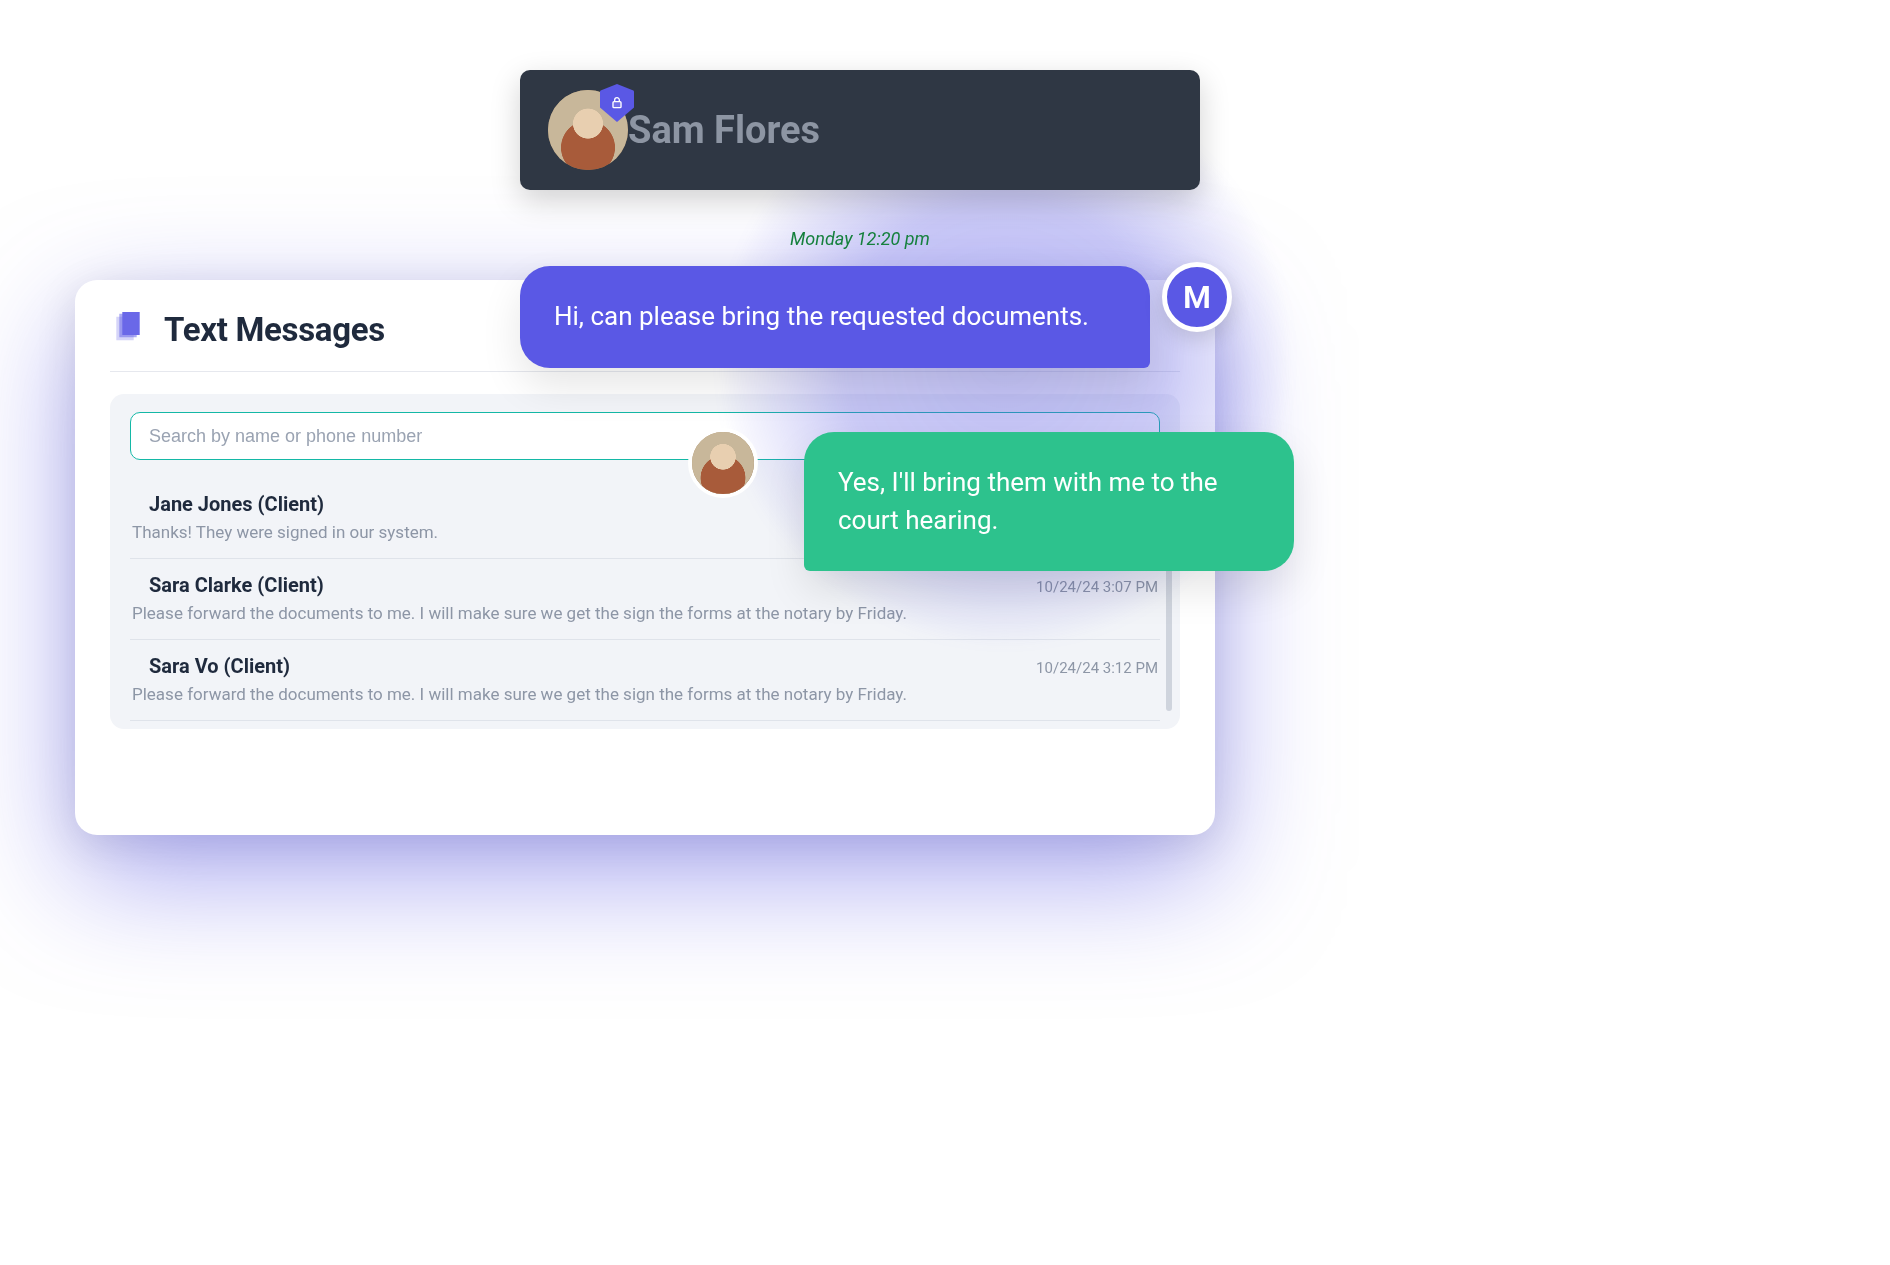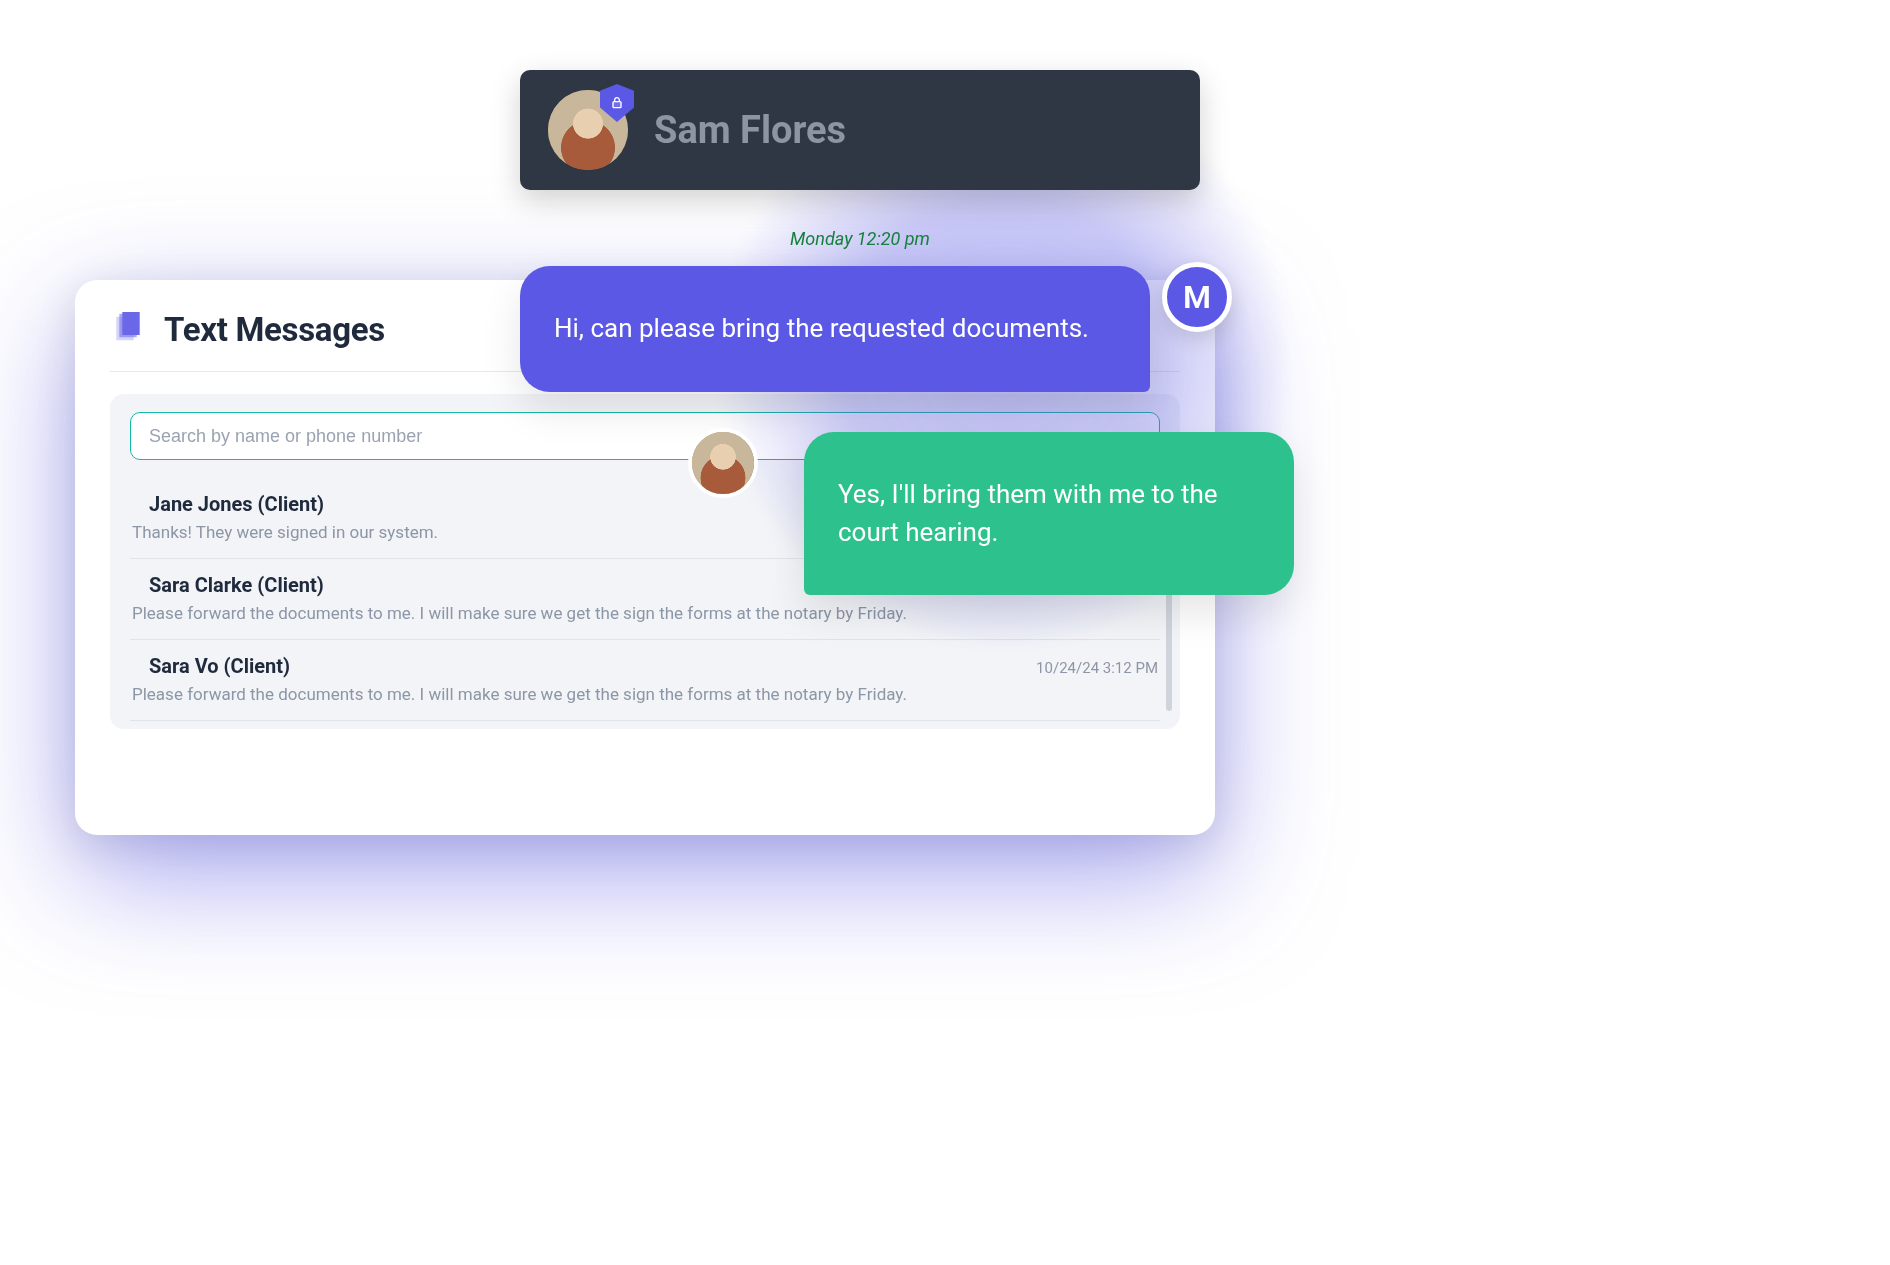--- a/index.html
+++ b/index.html
@@ -107,21 +107,20 @@
   
   .contact-bar {
     position: absolute;
     left: 520px; top: 70px;
     width: 680px; height: 120px;
     background: #2f3744;
     border-radius: 10px;
     display: flex;
     align-items: center;
     padding: 0 28px;
-    gap: 26px;
     z-index: 8;
     box-shadow: 0 10px 30px rgba(0,0,0,0.18);
   }
   .avatar-lg {
     position: relative;
     width: 80px; height: 80px;
     border-radius: 50%;
     background: linear-gradient(135deg,#bda27a,#8d6b4a);
     flex-shrink: 0;
     overflow: visible;
@@ -159,21 +158,21 @@
     font-size: 18px;
     color: #15803d;
     z-index: 9;
     font-style: italic;
   }
 
   
   .bubble {
     position: absolute;
     border-radius: 30px;
-    padding: 44px 34px;
+    padding: 32px 34px;
     font-size: 26px;
     line-height: 1.45;
     color: #fff;
     z-index: 10;
     box-shadow: 0 18px 40px rgba(0,0,0,0.10);
   }
   .bubble.purple {
     left: 520px; top: 266px;
     width: 630px;
     background: #5a58e5;

